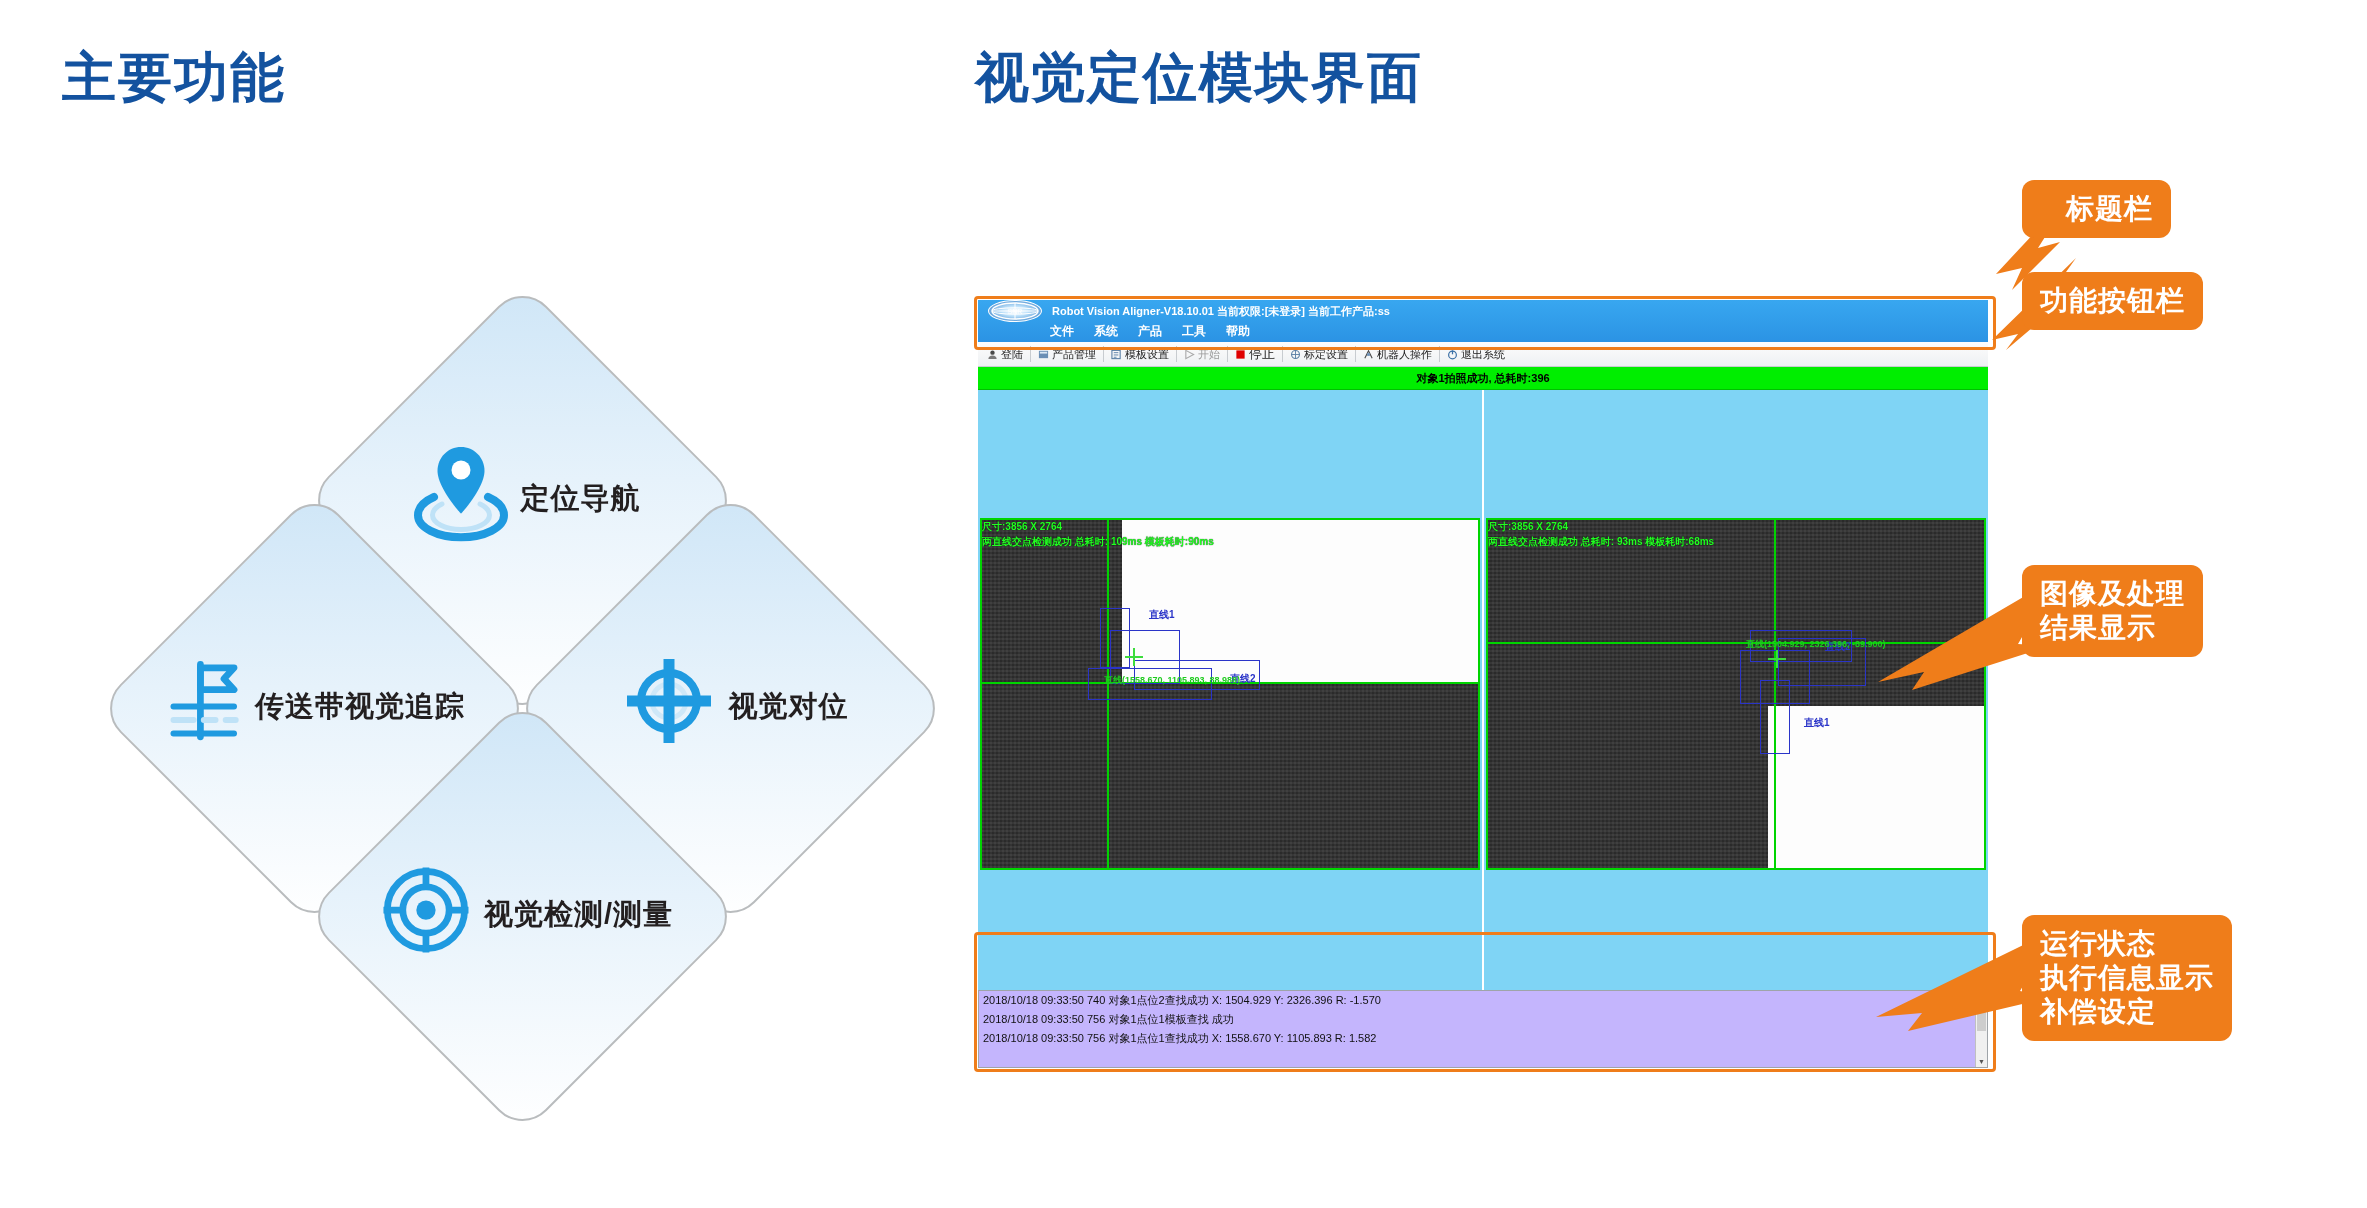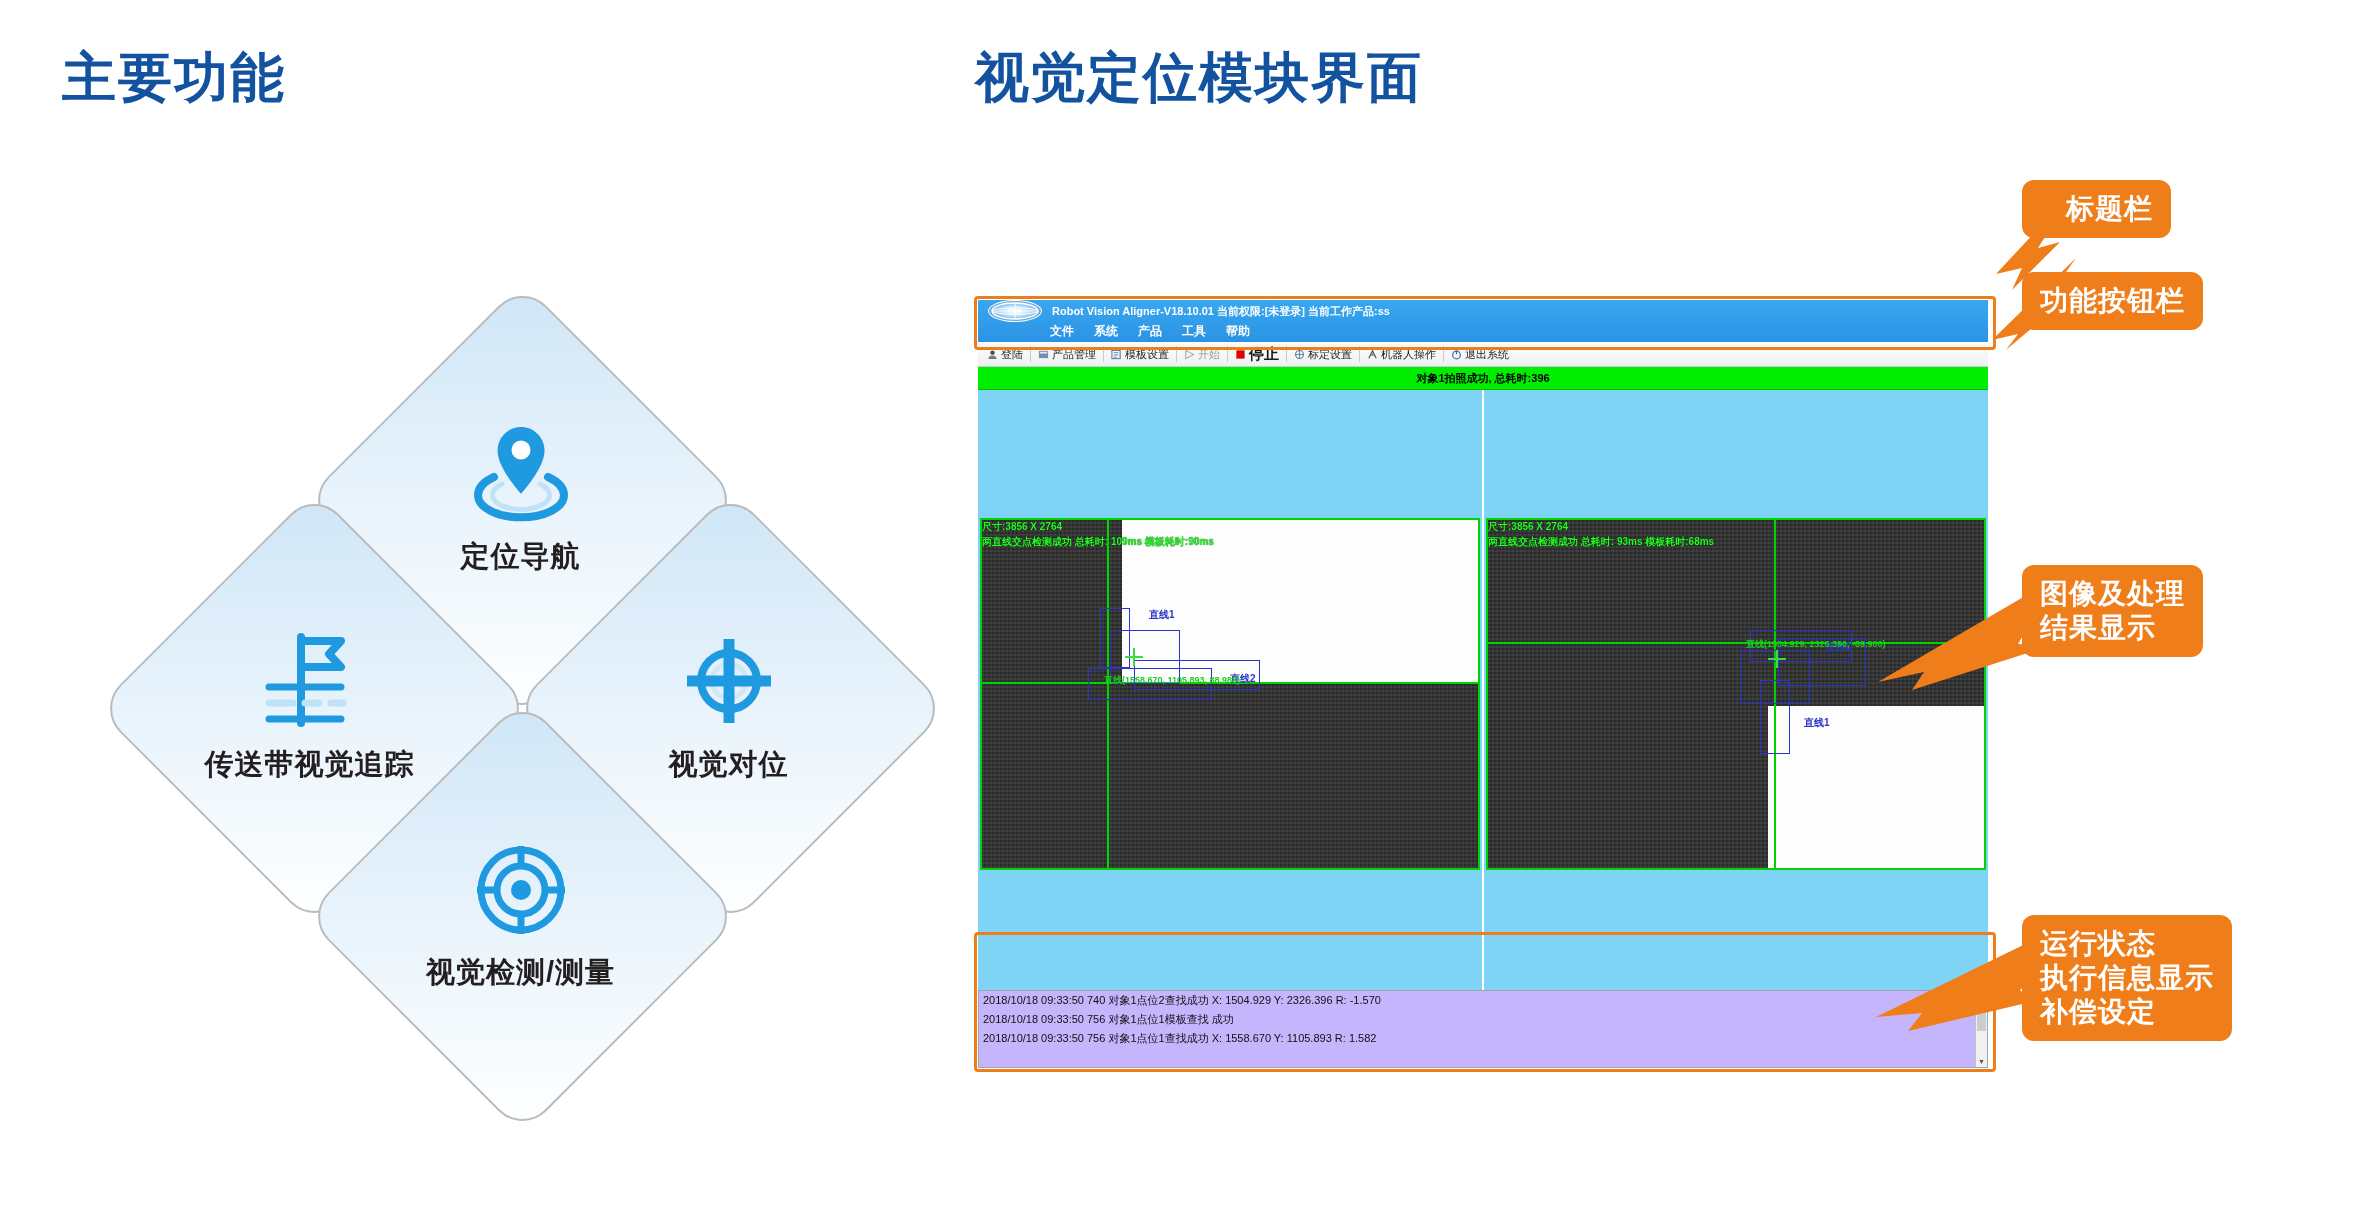--- a/index.html
+++ b/index.html
@@ -27,21 +27,21 @@
     border:2px solid #b9bcbe;
     background:linear-gradient(135deg,#cfe6f7 0%,#e6f2fb 45%,#ffffff 100%);
     box-shadow:0 0 0 0 rgba(0,0,0,0);
   }
   .d-top{left:228px;top:16px;}
   .d-left{left:20px;top:224px;}
   .d-right{left:436px;top:224px;}
   .d-bottom{left:228px;top:432px;}
 
   .node{position:absolute;width:305px;height:305px;display:flex;
-        flex-direction:column;align-items:center;justify-content:center;}
+        flex-direction:row;align-items:center;justify-content:center;}
   .n-top{left:228px;top:16px;}
   .n-left{left:20px;top:224px;font-family:Liberation Serif, serif;}
   .n-right{left:436px;top:224px;}
   .n-bottom{left:228px;top:432px;}
 
   .node .icon{width:120px;height:110px;display:block;margin-bottom:6px;}
   .node .label{
     font-size:29px;font-weight:bold;color:#231f20;white-space:nowrap;
     letter-spacing:1px;
   }
@@ -79,21 +79,21 @@
   .toolbar{
     height:24px;background:linear-gradient(180deg,#fdfdfd 0%,#eef1f3 100%);
     border-bottom:1px solid #c8ccd0;display:flex;align-items:center;gap:2px;
     padding-left:4px;
   }
   .tool-btn{display:flex;align-items:center;gap:3px;padding:1px 5px;
             font-size:11px;color:#1a1a1a;white-space:nowrap;}
   .tool-btn .ti{width:11px;height:11px;display:inline-block;flex:none;}
   .tool-sep{width:1px;height:16px;background:#c8ccd0;}
   .tool-btn.dim{color:#9a9a9a;}
-  .tool-btn.stop{font-size:15px;font-weight:bold;}
+  .tool-btn.stop{font-size:13px;font-weight:normal;}
 
   .statusgreen{
     height:22px;background:#00ee00;border-bottom:1px solid #00c000;
     display:flex;align-items:center;justify-content:center;
     font-size:11px;font-weight:bold;color:#000000;
   }
 
   .viewports{height:600px;display:flex;background:#7fd4f5;}
   .viewport{
     flex:1;position:relative;overflow:hidden;background:#7fd4f5;

